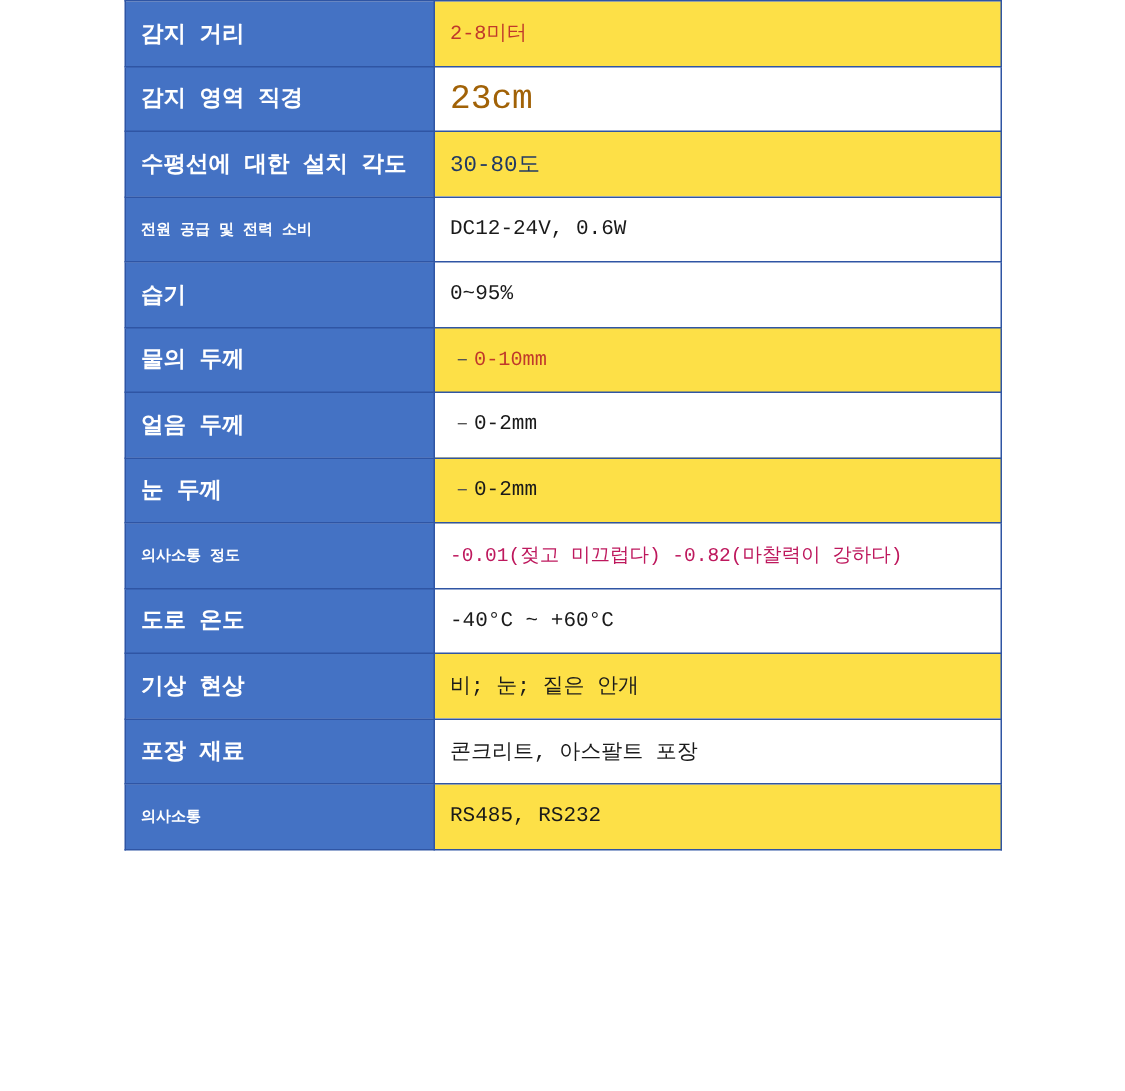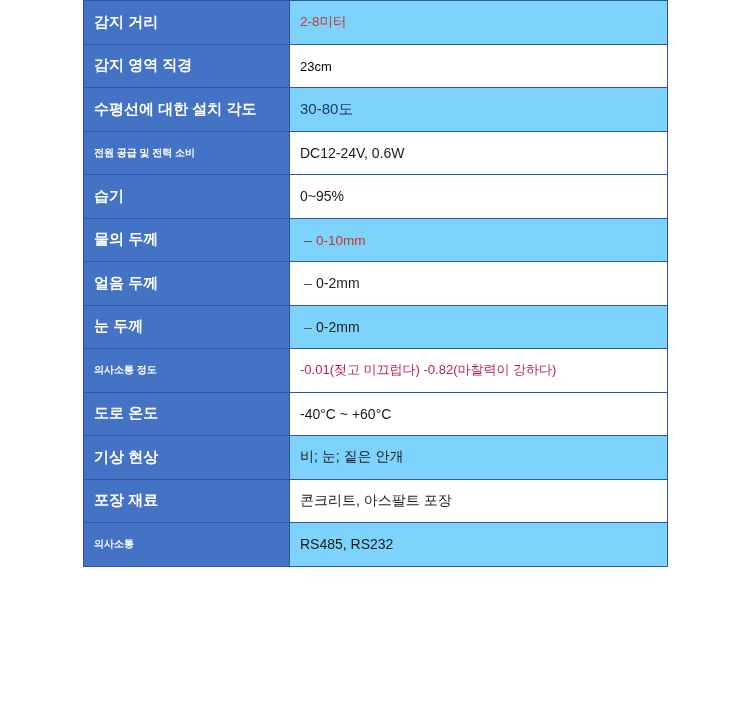--- a/index.html
+++ b/index.html
@@ -9,20 +9,21 @@
     width: 750px;
     height: 727px;
     font-family: "Liberation Sans", sans-serif;
   }
   #page {
     position: relative;
     width: 750px;
     height: 727px;
     background: #ffffff;
     overflow: hidden;
+    font-family: Liberation Mono, monospace;
   }
   table.spec-table {
     position: absolute;
     left: 83px;
     top: 0px;
     width: 584px;
     border-collapse: collapse;
     table-layout: fixed;
   }
   table.spec-table td {
@@ -43,21 +44,21 @@
     font-size: 10px;
     font-weight: bold;
   }
   td.value-cell {
     width: 378px;
     background: #ffffff;
     color: #1a1a1a;
     font-size: 14px;
   }
   tr.alt td.value-cell {
-    background: #7dd3fc;
+    background: #fde047;
   }
   .v-red {
     color: #c0392b;
     font-size: 13.5px;
   }
   .v-dark-blue {
     color: #203864;
     font-size: 15px;
   }
   .v-plain {
@@ -66,22 +67,22 @@
   }
   .v-plain-sm {
     color: #be185d;
     font-size: 13px;
   }
   .v-bluetext {
     color: #2f55a4;
     font-size: 15px;
   }
   .v-big {
-    color: #000000;
-    font-size: 13px;
+    color: #a16207;
+    font-size: 23px;
   }
   .dash-item {
     display: inline-block;
     margin-left: 4px;
   }
   .dash-item .dash {
     display: inline-block;
     width: 12px;
     color: #555;
   }

